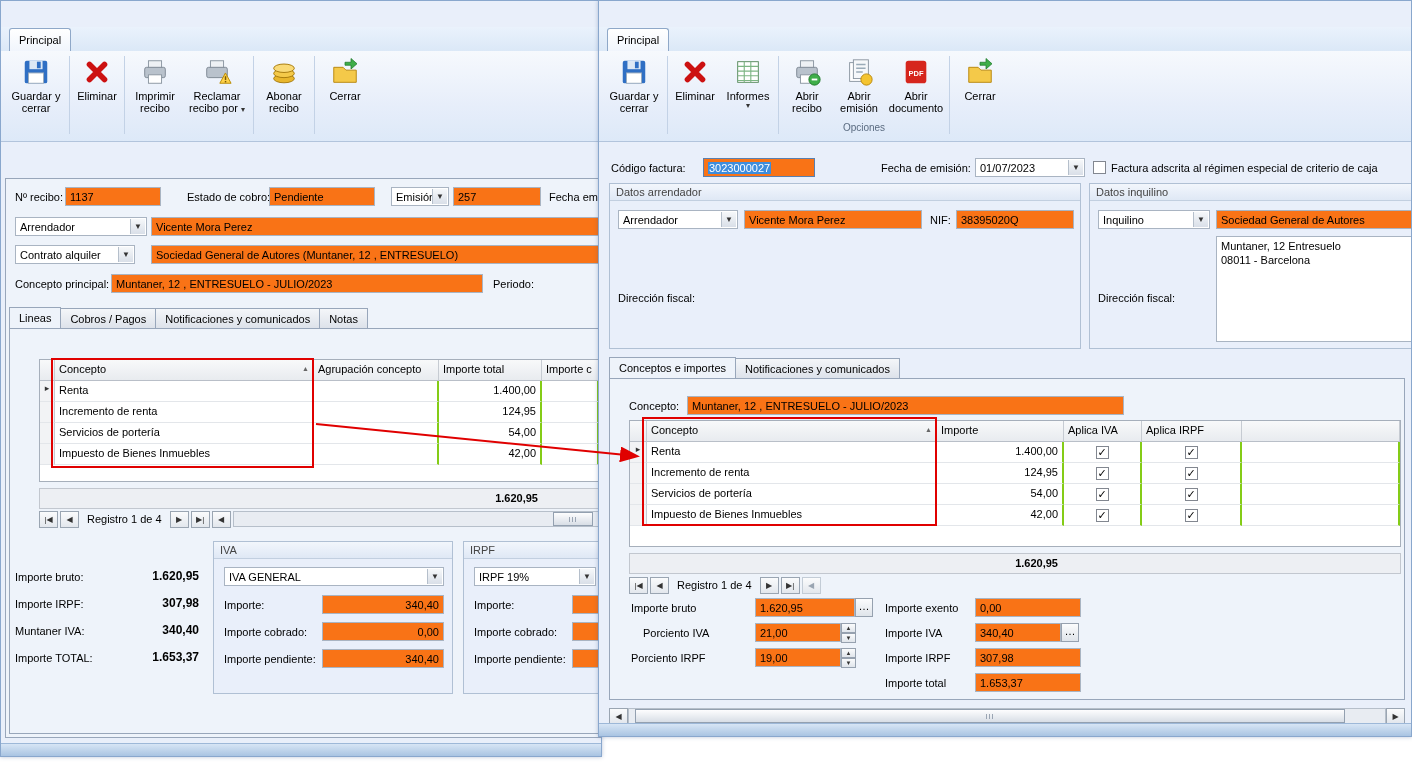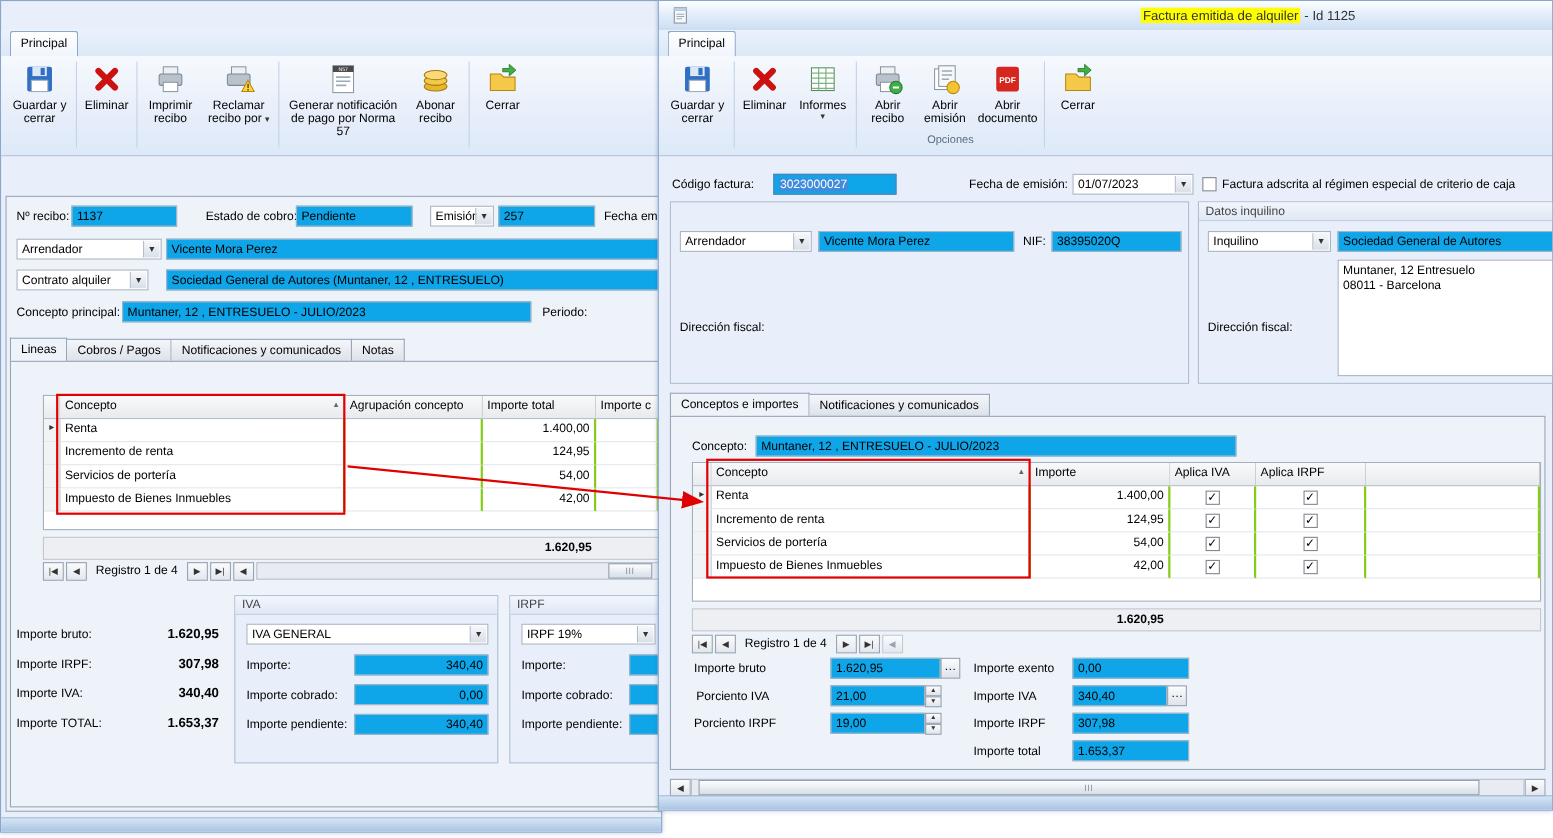--- a/index.html
+++ b/index.html
@@ -19,21 +19,21 @@
 .rgroup{display:flex;flex-direction:column;flex:none;height:82px}
 .rgroup .rgbtns{display:flex;gap:4px}
 .rgroup .rgcap{text-align:center;color:#5a6b80;font-size:10px;line-height:14px}
 .ddv{font-size:8px;color:#333;line-height:8px}
 .tabs{position:absolute;display:flex;align-items:flex-end}
 .tab{height:21px;padding:0 9px;line-height:20px;background:linear-gradient(#f4f6f9,#dde2ea);border:1px solid #98a6ba;border-left:none;white-space:nowrap}
 .tab:first-child{border-left:1px solid #98a6ba}
 .tab.active{background:#eef3fa;height:22px;border-bottom:none}
 .panel{position:absolute;border:1px solid #98a6ba;background:#eef3fa}
 .lbl{position:absolute;white-space:nowrap}
-.tb{position:absolute;height:19px;background:#0ea5e9;border:1px solid #a9b4c2;padding:2px 4px;line-height:14px;overflow:hidden;white-space:nowrap}
+.tb{position:absolute;height:19px;background:#f97316;border:1px solid #a9b4c2;padding:2px 4px;line-height:14px;overflow:hidden;white-space:nowrap}
 .num{text-align:right}
 .combo{position:absolute;height:19px;background:#fff;border:1px solid #a9b4c2;padding:2px 18px 2px 4px;line-height:14px;white-space:nowrap;overflow:hidden}
 .cbtn{position:absolute;right:1px;top:1px;bottom:1px;width:15px;background:linear-gradient(#f6f8fa,#d9dfe8);border-left:1px solid #b5bfcb;text-align:center;line-height:15px;font-size:8px;color:#333}
 .gb{position:absolute;border:1px solid #b0c0d4;background:#e9effa}
 .gbh{height:17px;background:linear-gradient(#f2f6fc,#dfe8f5);border-bottom:1px solid #c2cfe0;color:#444;padding-left:6px;line-height:16px}
 .grid{position:absolute;background:#fff;border:1px solid #a6afbb}
 .ghead{display:flex;height:21px}
 .gh{background:linear-gradient(#f8f9fa,#e8ebef);border-right:1px solid #c6cbd2;border-bottom:1px solid #b9bfc8;padding:3px 4px;position:relative;white-space:nowrap;overflow:hidden;flex:none}
 .sort{position:absolute;right:4px;top:5px;font-size:7px;color:#666}
 .grow{display:flex;height:21px}
@@ -97,29 +97,20 @@
       <svg class="ric" viewBox="0 0 32 32">
           <rect x="9" y="4" width="14" height="8" fill="#eef1f4" stroke="#8a95a0"></rect>
           <rect x="5" y="11" width="22" height="11" rx="2" fill="#b9c2cc" stroke="#7d8893"></rect>
           <path d="M19 28 L31 28 L25 17 Z" fill="#ffd24a" stroke="#b98a00"></path>
           <rect x="24.3" y="20.5" width="1.6" height="4" fill="#7a5800"></rect>
           <rect x="24.3" y="25.5" width="1.6" height="1.6" fill="#7a5800"></rect>
         </svg>
       <div><span>Reclamar recibo por</span> <span class="ddv">▾</span></div>
     </div>
     <div class="rsep"></div>
-    <div class="rbtn" style="width:108px">
-      <svg class="ric" viewBox="0 0 32 32">
-          <rect x="6" y="3" width="20" height="26" fill="#fff" stroke="#8a95a0"></rect>
-          <rect x="6" y="3" width="20" height="6" fill="#4a4a4a"></rect>
-          <text x="16" y="8" fill="#fff" font-size="5" text-anchor="middle" font-family="sans-serif">N57</text>
-          <path d="M9 14h14M9 18h14M9 22h10" stroke="#9aabb8" stroke-width="1.5"></path>
-        </svg>
-      <div>Generar notificación de pago por Norma 57</div>
-    </div>
     <div class="rbtn" style="width:52px">
       <svg class="ric" viewBox="0 0 32 32">
           <ellipse cx="16" cy="23" rx="11" ry="4.5" fill="#e8b62c" stroke="#a5790a"></ellipse>
           <ellipse cx="16" cy="17.5" rx="11" ry="4.5" fill="#f4c949" stroke="#a5790a"></ellipse>
           <ellipse cx="16" cy="12" rx="11" ry="4.5" fill="#f9da77" stroke="#a5790a"></ellipse>
         </svg>
       <div>Abonar recibo</div>
     </div>
     <div class="rsep"></div>
     <div class="rbtn" style="width:52px">
@@ -210,21 +201,21 @@
     <div class="navb">◀</div>
     <div class="sb" style="flex:1">
       <div class="sbthumb" style="right:6px;width:40px">lll</div>
     </div>
   </div>
 
   <div class="lbl" style="left:14px;top:570px">Importe bruto:</div>
   <div class="tval" style="left:110px;top:568px;width:88px">1.620,95</div>
   <div class="lbl" style="left:14px;top:597px">Importe IRPF:</div>
   <div class="tval" style="left:110px;top:595px;width:88px">307,98</div>
-  <div class="lbl" style="left:14px;top:624px">Importe IVA:</div>
+  <div class="lbl" style="left:14px;top:624px">Muntaner IVA:</div>
   <div class="tval" style="left:110px;top:622px;width:88px">340,40</div>
   <div class="lbl" style="left:14px;top:651px">Importe TOTAL:</div>
   <div class="tval" style="left:110px;top:649px;width:88px">1.653,37</div>
 
   <div class="gb" style="left:212px;top:540px;width:240px;height:153px">
     <div class="gbh">IVA</div>
     <div class="combo" style="left:10px;top:25px;width:220px"><span>IVA GENERAL</span><span class="cbtn">▼</span></div>
     <div class="lbl" style="left:10px;top:57px">Importe:</div>
     <div class="tb num" style="left:108px;top:53px;width:122px">340,40</div>
     <div class="lbl" style="left:10px;top:84px">Importe cobrado:</div>
@@ -241,30 +232,20 @@
     <div class="lbl" style="left:10px;top:84px">Importe cobrado:</div>
     <div class="tb num" style="left:108px;top:80px;width:122px"></div>
     <div class="lbl" style="left:10px;top:111px">Importe pendiente:</div>
     <div class="tb num" style="left:108px;top:107px;width:122px"></div>
   </div>
 
   <div class="bstrip" style="bottom:0"></div>
 </div>
 
 <div class="window" style="left:598px;top:0;width:814px;height:737px;z-index:2">
-  <div class="titlebar">
-    <svg class="tic" viewBox="0 0 16 16">
-        <rect x="2" y="1" width="11" height="14" fill="#f6f8fa" stroke="#8a95a0"></rect>
-        <rect x="2" y="1" width="11" height="3" fill="#b9cfe8"></rect>
-        <path d="M4 7h7M4 9h7M4 11h5" stroke="#9aa8b8" stroke-width="1"></path>
-      </svg>
-    <div class="apptitle" style="left:438px">
-      <span class="hl">Factura emitida de alquiler</span><span> - Id 1125</span>
-    </div>
-  </div>
   <div class="tabrow"></div>
   <div class="ptab">Principal</div>
 
   <div class="ribbon">
     <div class="rbtn" style="width:58px">
       <svg class="ric" viewBox="0 0 32 32">
           <rect x="4" y="4" width="24" height="24" rx="2" fill="#2f6fc4"></rect>
           <rect x="9" y="4" width="14" height="9" fill="#dce8f5"></rect>
           <rect x="17" y="5" width="4" height="7" fill="#2f6fc4"></rect>
           <rect x="8" y="17" width="16" height="11" fill="#fff" stroke="#9ab"></rect>
@@ -329,20 +310,21 @@
   </div>
 
   <div class="lbl" style="left:12px;top:161px">Código factura:</div>
   <div class="tb" style="left:104px;top:157px;width:112px;border-color:#5a7fae"><span class="sel">3023000027</span></div>
   <div class="lbl" style="left:282px;top:161px">Fecha de emisión:</div>
   <div class="combo" style="left:376px;top:157px;width:110px"><span>01/07/2023</span><span class="cbtn">▼</span></div>
   <div class="chkbox" style="left:494px;top:160px"></div>
   <div class="lbl" style="left:512px;top:161px">Factura adscrita al régimen especial de criterio de caja</div>
 
   <div class="gb" style="left:10px;top:182px;width:472px;height:166px">
+    <div class="gbh">Datos arrendador</div>
     <div class="combo" style="left:8px;top:26px;width:120px"><span>Arrendador</span><span class="cbtn">▼</span></div>
     <div class="tb" style="left:134px;top:26px;width:178px">Vicente Mora Perez</div>
     <div class="lbl" style="left:320px;top:30px">NIF:</div>
     <div class="tb" style="left:346px;top:26px;width:118px">38395020Q</div>
     <div class="lbl" style="left:8px;top:108px">Dirección fiscal:</div>
   </div>
 
   <div class="gb" style="left:490px;top:182px;width:330px;height:166px">
     <div class="gbh">Datos inquilino</div>
     <div class="combo" style="left:8px;top:26px;width:112px"><span>Inquilino</span><span class="cbtn">▼</span></div>
@@ -434,21 +416,21 @@
     <div class="navb">▶|</div>
     <div class="navb" style="border-color:#c3ccd6;color:#9aa5b2">◀</div>
   </div>
 
   <div class="lbl" style="left:32px;top:601px">Importe bruto</div>
   <div class="tb" style="left:156px;top:597px;width:100px">1.620,95</div>
   <div class="btn3d" style="left:256px;top:597px">…</div>
   <div class="lbl" style="left:286px;top:601px">Importe exento</div>
   <div class="tb" style="left:376px;top:597px;width:106px">0,00</div>
 
-  <div class="lbl" style="left:34px;top:626px">Porciento IVA</div>
+  <div class="lbl" style="left:44px;top:626px">Porciento IVA</div>
   <div class="tb" style="left:156px;top:622px;width:86px">21,00</div>
   <div class="spin" style="left:242px;top:622px">
       <div>▲</div>
       <div>▼</div>
     </div>
   <div class="lbl" style="left:286px;top:626px">Importe IVA</div>
   <div class="tb" style="left:376px;top:622px;width:86px">340,40</div>
   <div class="btn3d" style="left:462px;top:622px">…</div>
 
   <div class="lbl" style="left:32px;top:651px">Porciento IRPF</div>

